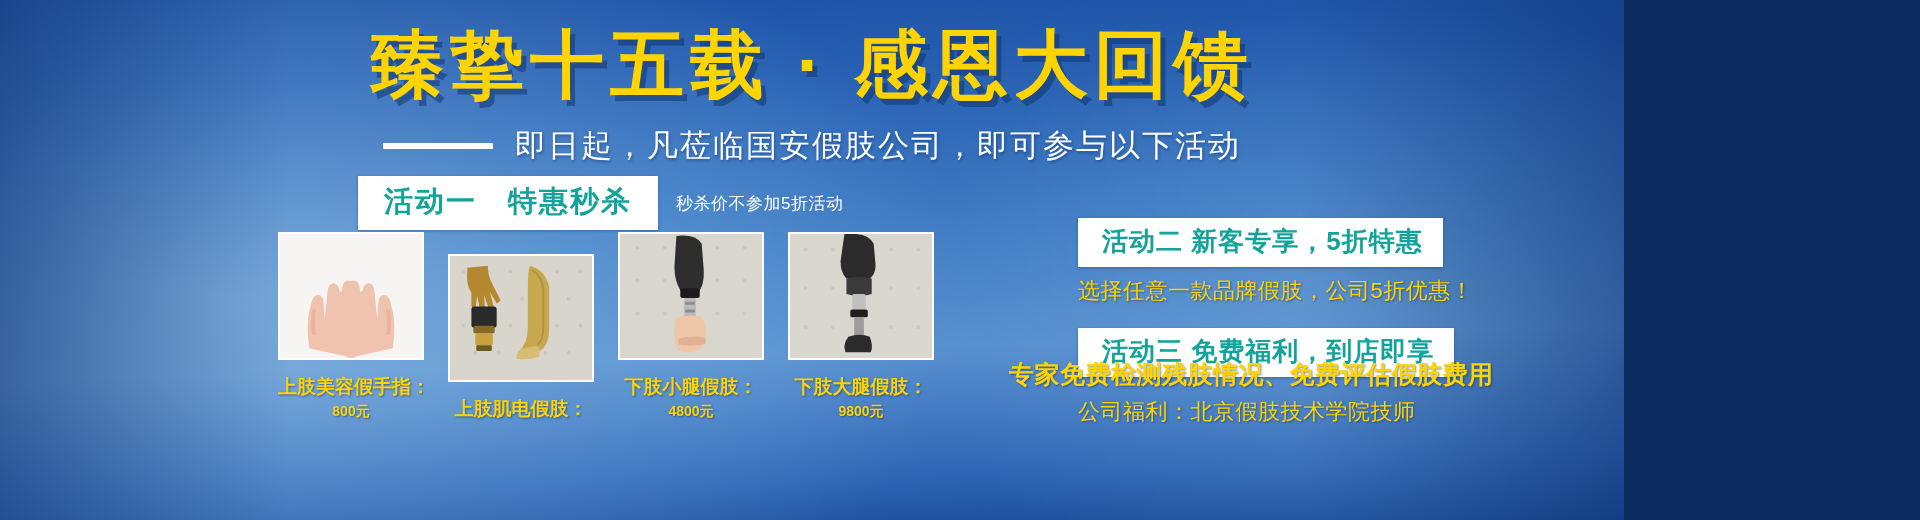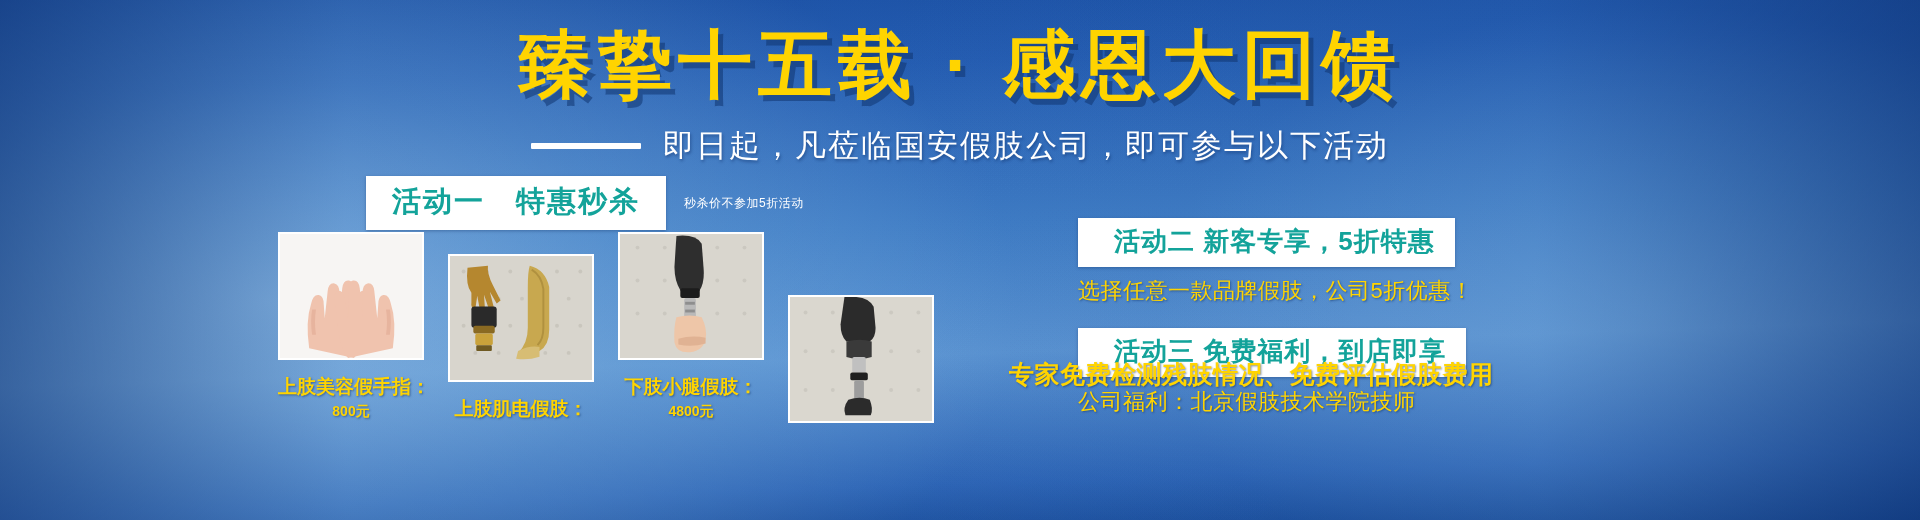--- a/index.html
+++ b/index.html
@@ -2,21 +2,21 @@
 <html><head>
 <meta charset="utf-8">
 <style>
   html, body {
     margin: 0;
     padding: 0;
     background: #0b2a5e;
   }
   .banner {
     position: relative;
-    width: 1920px;
+    width: 1624px;
     height: 520px;
     overflow: hidden;
     font-family: "Liberation Sans", "DejaVu Sans", sans-serif;
     background:
       radial-gradient(ellipse 1100px 620px at 14% 58%, rgba(150,195,235,0.72) 0%, rgba(120,175,225,0.40) 35%, rgba(60,120,195,0.05) 68%, rgba(0,0,0,0) 100%),
       radial-gradient(ellipse 900px 560px at 86% 60%, rgba(120,175,228,0.45) 0%, rgba(60,120,195,0.12) 55%, rgba(0,0,0,0) 100%),
       linear-gradient(178deg, #1a4fa3 0%, #235bb0 16%, #3f7cc4 44%, #5d95d2 66%, #2c63b4 88%, #12438f 100%);
   }
   .banner::after {
     content: "";
@@ -74,36 +74,35 @@
 
   
   .act1-row {
     position: absolute;
     left: 358px;
     top: 176px;
     display: flex;
     align-items: center;
     gap: 18px;
     z-index: 6;
-    margin-left: 8px;
   }
   .badge-white {
     background: #ffffff;
     color: #13a39a;
     font-weight: bold;
     white-space: nowrap;
     box-shadow: 0 1px 3px rgba(8,36,88,0.35);
   }
   .act1-badge {
     font-size: 29px;
     padding: 6px 26px 8px 26px;
     letter-spacing: 2px;
   }
   .act1-note {
-    font-size: 12px;
+    font-size: 17px;
     color: #ffffff;
     white-space: nowrap;
     letter-spacing: 0.5px;
   }
 
   
   .products {
     position: absolute;
     left: 278px;
     top: 232px;
@@ -146,36 +145,36 @@
   
   .right-col {
     position: absolute;
     left: 1078px;
     top: 218px;
     width: 520px;
     z-index: 6;
   }
   .act-badge {
     font-size: 26px;
-    padding: 6px 20px 8px 36px;
+    padding: 6px 20px 8px 24px;
     letter-spacing: 1px;
     display: inline-block;
   }
   .act-sub {
     font-size: 22px;
     font-weight: normal;
     color: #ffd400;
     letter-spacing: 0.5px;
     white-space: nowrap;
     margin-top: 9px;
     text-shadow: 1px 1px 2px rgba(10,40,95,0.5);
   }
   .act3-wrap { margin-top: 22px; }
   .act3-line2 {
-    margin-top: 10px;
+    margin-top: 20px;
   }
   .footer-line {
     position: absolute;
     left: 1009px;
     top: 358px;
     font-size: 25px;
     font-weight: bold;
     color: #ffd400;
     white-space: nowrap;
     letter-spacing: 0.5px;
@@ -313,20 +312,22 @@
               <circle cx="132" cy="96" r="2"></circle>
           </g>
           <path d="M56 0 q24 -2 30 10 l2 22 q0 10 -6 14 l-24 0 q-6 -6 -6 -18 z" fill="#2b2b2b"></path>
           <path d="M58 46 q14 -4 26 0 l0 16 q-13 4 -26 0 z" fill="#3a3a3a"></path>
           <rect x="64" y="62" width="14" height="16" rx="2" fill="#c0c0c0"></rect>
           <rect x="62" y="78" width="18" height="8" rx="2" fill="#1f1f1f"></rect>
           <rect x="66" y="86" width="10" height="20" rx="2" fill="#9d9d9d"></rect>
           <path d="M60 106 q12 -4 22 0 q4 10 1 16 l-26 0 q-3 -8 3 -16 z" fill="#2b2b2b"></path>
         </svg>
       </div>
+      <div class="product-caption">下肢大腿假肢：</div>
+      <div class="product-price">9800元</div>
     </div>
 
   </div>
 
   <div class="right-col">
     <div>
       <span class="badge-white act-badge">活动二 新客专享，5折特惠</span>
       <div class="act-sub">选择任意一款品牌假肢，公司5折优惠！</div>
     </div>
     <div class="act3-wrap">

